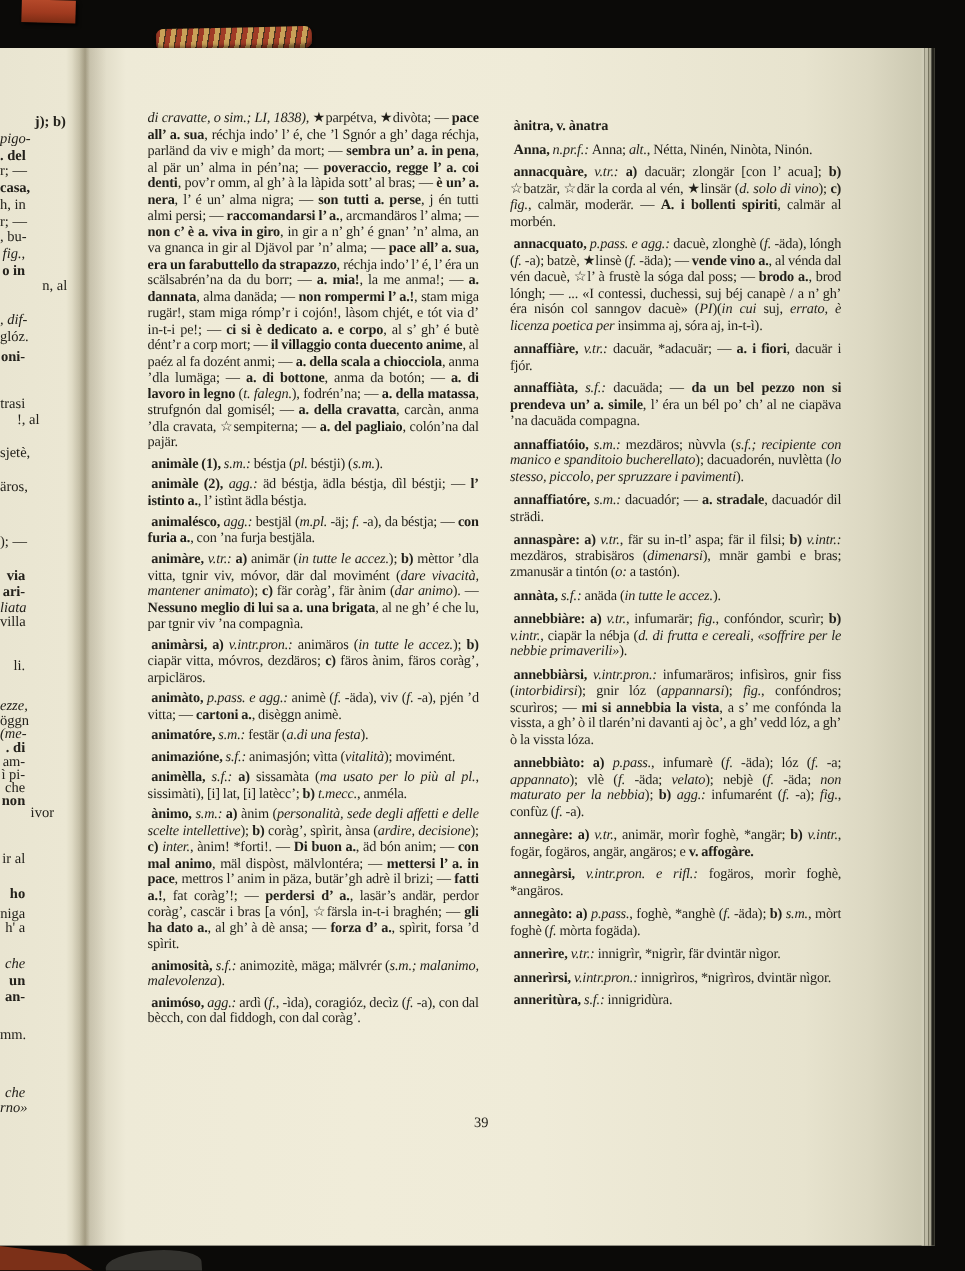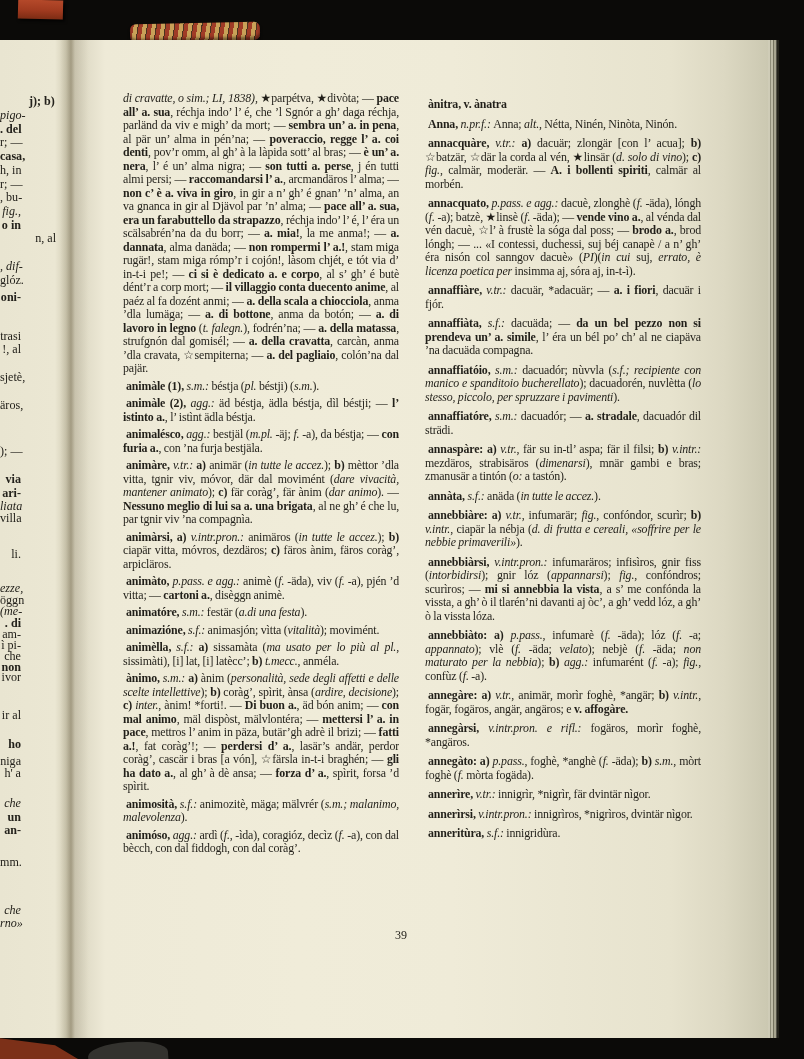--- a/index.html
+++ b/index.html
@@ -65,38 +65,38 @@
       <div class="frag n" style="top: 164px;">h, in</div>
       <div class="frag n" style="top: 178px;">r; —</div>
       <div class="frag n" style="top: 191px;">, bu-</div>
       <div class="frag i" style="top: 205px;">fig.,</div>
       <div class="frag b" style="top: 219px;">o in</div>
       <div class="frag n" style="top: 232px; padding-left: 35px;">n, al</div>
       <div class="frag i" style="top: 260px;">, dif-</div>
       <div class="frag n" style="top: 274px;">glóz.</div>
       <div class="frag b" style="top: 291px;">oni-</div>
       <div class="frag n" style="top: 330px;">trasi</div>
-      <div class="frag n" style="top: 343px;">!, al</div>
+      <div class="frag n" style="top: 343px; padding-left: 12px;">!, al</div>
       <div class="frag n" style="top: 371px;">sjetè,</div>
       <div class="frag n" style="top: 399px;">äros,</div>
       <div class="frag n" style="top: 445px;">); —</div>
       <div class="frag b" style="top: 473px;">via</div>
       <div class="frag b" style="top: 487px;">ari-</div>
       <div class="frag i" style="top: 500px;">liata</div>
       <div class="frag n" style="top: 512px;">villa</div>
       <div class="frag n" style="top: 548px;">li.</div>
       <div class="frag i" style="top: 582px;">ezze,</div>
       <div class="frag n" style="top: 594px;">öggn</div>
       <div class="frag i" style="top: 605px;">(me-</div>
       <div class="frag b" style="top: 617px;">. di</div>
       <div class="frag n" style="top: 628px;">am-</div>
       <div class="frag n" style="top: 639px;">ì pi-</div>
       <div class="frag n" style="top: 650px;">che</div>
       <div class="frag b" style="top: 661px;">non</div>
-      <div class="frag n" style="top: 671px;">ivor</div>
+      <div class="frag n" style="top: 671px; padding-left: 24px;">ivor</div>
       <div class="frag n" style="top: 709px;">ir al</div>
       <div class="frag b" style="top: 738px;">ho</div>
       <div class="frag n" style="top: 755px;">niga</div>
       <div class="frag n" style="top: 767px;">h' a</div>
       <div class="frag i" style="top: 797px;">che</div>
       <div class="frag b" style="top: 811px;">un</div>
       <div class="frag b" style="top: 824px;">an-</div>
       <div class="frag n" style="top: 856px;">mm.</div>
       <div class="frag i" style="top: 904px;">che</div>
       <div class="frag i" style="top: 917px;">rno»</div>
@@ -118,21 +118,21 @@
         <p class="entry"><span class="b">animosità,</span><span class="i"> s.f.: </span><span>animozitè, mäga; mälvrér (</span><span class="i">s.m.; malanimo, malevolenza</span><span>).</span></p>
         <p class="entry"><span class="b">animóso,</span><span class="i"> agg.: </span><span>ardì (</span><span class="i">f.</span><span>, -ìda), coragióz, decìz (</span><span class="i">f. </span><span>-a), con dal bècch, con dal fiddogh, con dal coràg’.</span></p>
       </div>
     <div class="col" data-col="1">
         <p class="entry"><span class="b">ànitra,</span><span>  </span><span class="b">v. ànatra</span></p>
         <p class="entry"><span class="b">Anna,</span><span class="i"> n.pr.f.: </span><span>Anna; </span><span class="i">alt.</span><span>, Nétta, Ninén, Ninòta, Ninón.</span></p>
         <p class="entry"><span class="b">annacquàre,</span><span class="i"> v.tr.: </span><span class="b">a) </span><span>dacuär; zlongär [con l’ acua]; </span><span class="b">b) </span><span>☆batzär, ☆där la corda al vén, ★linsär (</span><span class="i">d. solo di vino</span><span>); </span><span class="b">c) </span><span class="i">fig.</span><span>, calmär, moderär. — </span><span class="b">A. i bollenti spiriti</span><span>, calmär al morbén.</span></p>
         <p class="entry"><span class="b">annacquato,</span><span class="i"> p.pass. e agg.: </span><span>dacuè, zlonghè (</span><span class="i">f. </span><span>-äda), lóngh (</span><span class="i">f. </span><span>-a); batzè, ★linsè (</span><span class="i">f. </span><span>-äda); — </span><span class="b">vende vino a.</span><span>, al vénda dal vén dacuè, ☆l’ à frustè la sóga dal poss; — </span><span class="b">brodo a.</span><span>, brod lóngh; — ... «I contessi, duchessi, suj béj canapè / a n’ gh’ éra nisón col sanngov dacuè» (</span><span class="i">PI</span><span>)(</span><span class="i">in cui </span><span>suj, </span><span class="i">errato, è licenza poetica per </span><span>insimma aj, sóra aj, in-t-ì).</span></p>
         <p class="entry"><span class="b">annaffiàre,</span><span class="i"> v.tr.: </span><span>dacuär, *adacuär; — </span><span class="b">a. i fiori</span><span>, dacuär i fjór.</span></p>
         <p class="entry"><span class="b">annaffiàta,</span><span class="i"> s.f.: </span><span>dacuäda; — </span><span class="b">da un bel pezzo non si prendeva un’ a. simile</span><span>, l’ éra un bél po’ ch’ al ne ciapäva ’na dacuäda compagna.</span></p>
-        <p class="entry"><span class="b">annaffiatóio,</span><span class="i"> s.m.: </span><span>dacuadór; nùvvla (</span><span class="i">s.f.; recipiente con manico e spanditoio bucherellato</span><span>); dacuadorén, nuvlètta (</span><span class="i">lo stesso, piccolo, per spruzzare i pavimenti</span><span>).</span></p>
+        <p class="entry"><span class="b">annaffiatóio,</span><span class="i"> s.m.: </span><span>mezdäros; nùvvla (</span><span class="i">s.f.; recipiente con manico e spanditoio bucherellato</span><span>); dacuadorén, nuvlètta (</span><span class="i">lo stesso, piccolo, per spruzzare i pavimenti</span><span>).</span></p>
         <p class="entry"><span class="b">annaffiatóre,</span><span class="i"> s.m.: </span><span>dacuadór; — </span><span class="b">a. stradale</span><span>, dacuadór dil strädi.</span></p>
         <p class="entry"><span class="b">annaspàre: </span><span class="b">a) </span><span class="i">v.tr.</span><span>, fär su in-tl’ aspa; fär il filsi; </span><span class="b">b) </span><span class="i">v.intr.: </span><span>mezdäros, strabisäros (</span><span class="i">dimenarsi</span><span>), mnär gambi e bras; zmanusär a tintón (</span><span class="i">o: </span><span>a tastón).</span></p>
         <p class="entry"><span class="b">annàta,</span><span class="i"> s.f.: </span><span>anäda (</span><span class="i">in tutte le accez.</span><span>).</span></p>
         <p class="entry"><span class="b">annebbiàre: </span><span class="b">a) </span><span class="i">v.tr.</span><span>, infumarär; </span><span class="i">fig.</span><span>, confóndor, scurìr; </span><span class="b">b) </span><span class="i">v.intr.</span><span>, ciapär la nébja (</span><span class="i">d. di frutta e cereali, «soffrire per le nebbie primaverili»</span><span>).</span></p>
         <p class="entry"><span class="b">annebbiàrsi,</span><span class="i"> v.intr.pron.: </span><span>infumaräros; infisìros, gnir fiss (</span><span class="i">intorbidirsi</span><span>); gnir lóz (</span><span class="i">appannarsi</span><span>); </span><span class="i">fig.</span><span>, confóndros; scurìros; — </span><span class="b">mi si annebbia la vista</span><span>, a s’ me confónda la vissta, a gh’ ò il tlarén’ni davanti aj òc’, a gh’ vedd lóz, a gh’ ò la vissta lóza.</span></p>
         <p class="entry"><span class="b">annebbiàto: </span><span class="b">a) </span><span class="i">p.pass.</span><span>, infumarè (</span><span class="i">f. </span><span>-äda); lóz (</span><span class="i">f. </span><span>-a; </span><span class="i">appannato</span><span>); vlè (</span><span class="i">f. </span><span>-äda; </span><span class="i">velato</span><span>); nebjè (</span><span class="i">f. </span><span>-äda; </span><span class="i">non maturato per la nebbia</span><span>); </span><span class="b">b) </span><span class="i">agg.: </span><span>infumarént (</span><span class="i">f. </span><span>-a); </span><span class="i">fig.</span><span>, confùz (</span><span class="i">f. </span><span>-a).</span></p>
         <p class="entry"><span class="b">annegàre: </span><span class="b">a) </span><span class="i">v.tr.</span><span>, animär, morìr foghè, *angär; </span><span class="b">b) </span><span class="i">v.intr.</span><span>, fogär, fogäros, angär, angäros; e </span><span class="b">v. affogàre.</span></p>
         <p class="entry"><span class="b">annegàrsi,</span><span class="i"> v.intr.pron. e rifl.: </span><span>fogäros, morìr foghè, *angäros.</span></p>
         <p class="entry"><span class="b">annegàto: </span><span class="b">a) </span><span class="i">p.pass.</span><span>, foghè, *anghè (</span><span class="i">f. </span><span>-äda); </span><span class="b">b) </span><span class="i">s.m.</span><span>, mòrt foghè (</span><span class="i">f. </span><span>mòrta fogäda).</span></p>
         <p class="entry"><span class="b">annerìre,</span><span class="i"> v.tr.: </span><span>innigrìr, *nigrìr, fär dvintär nìgor.</span></p>

